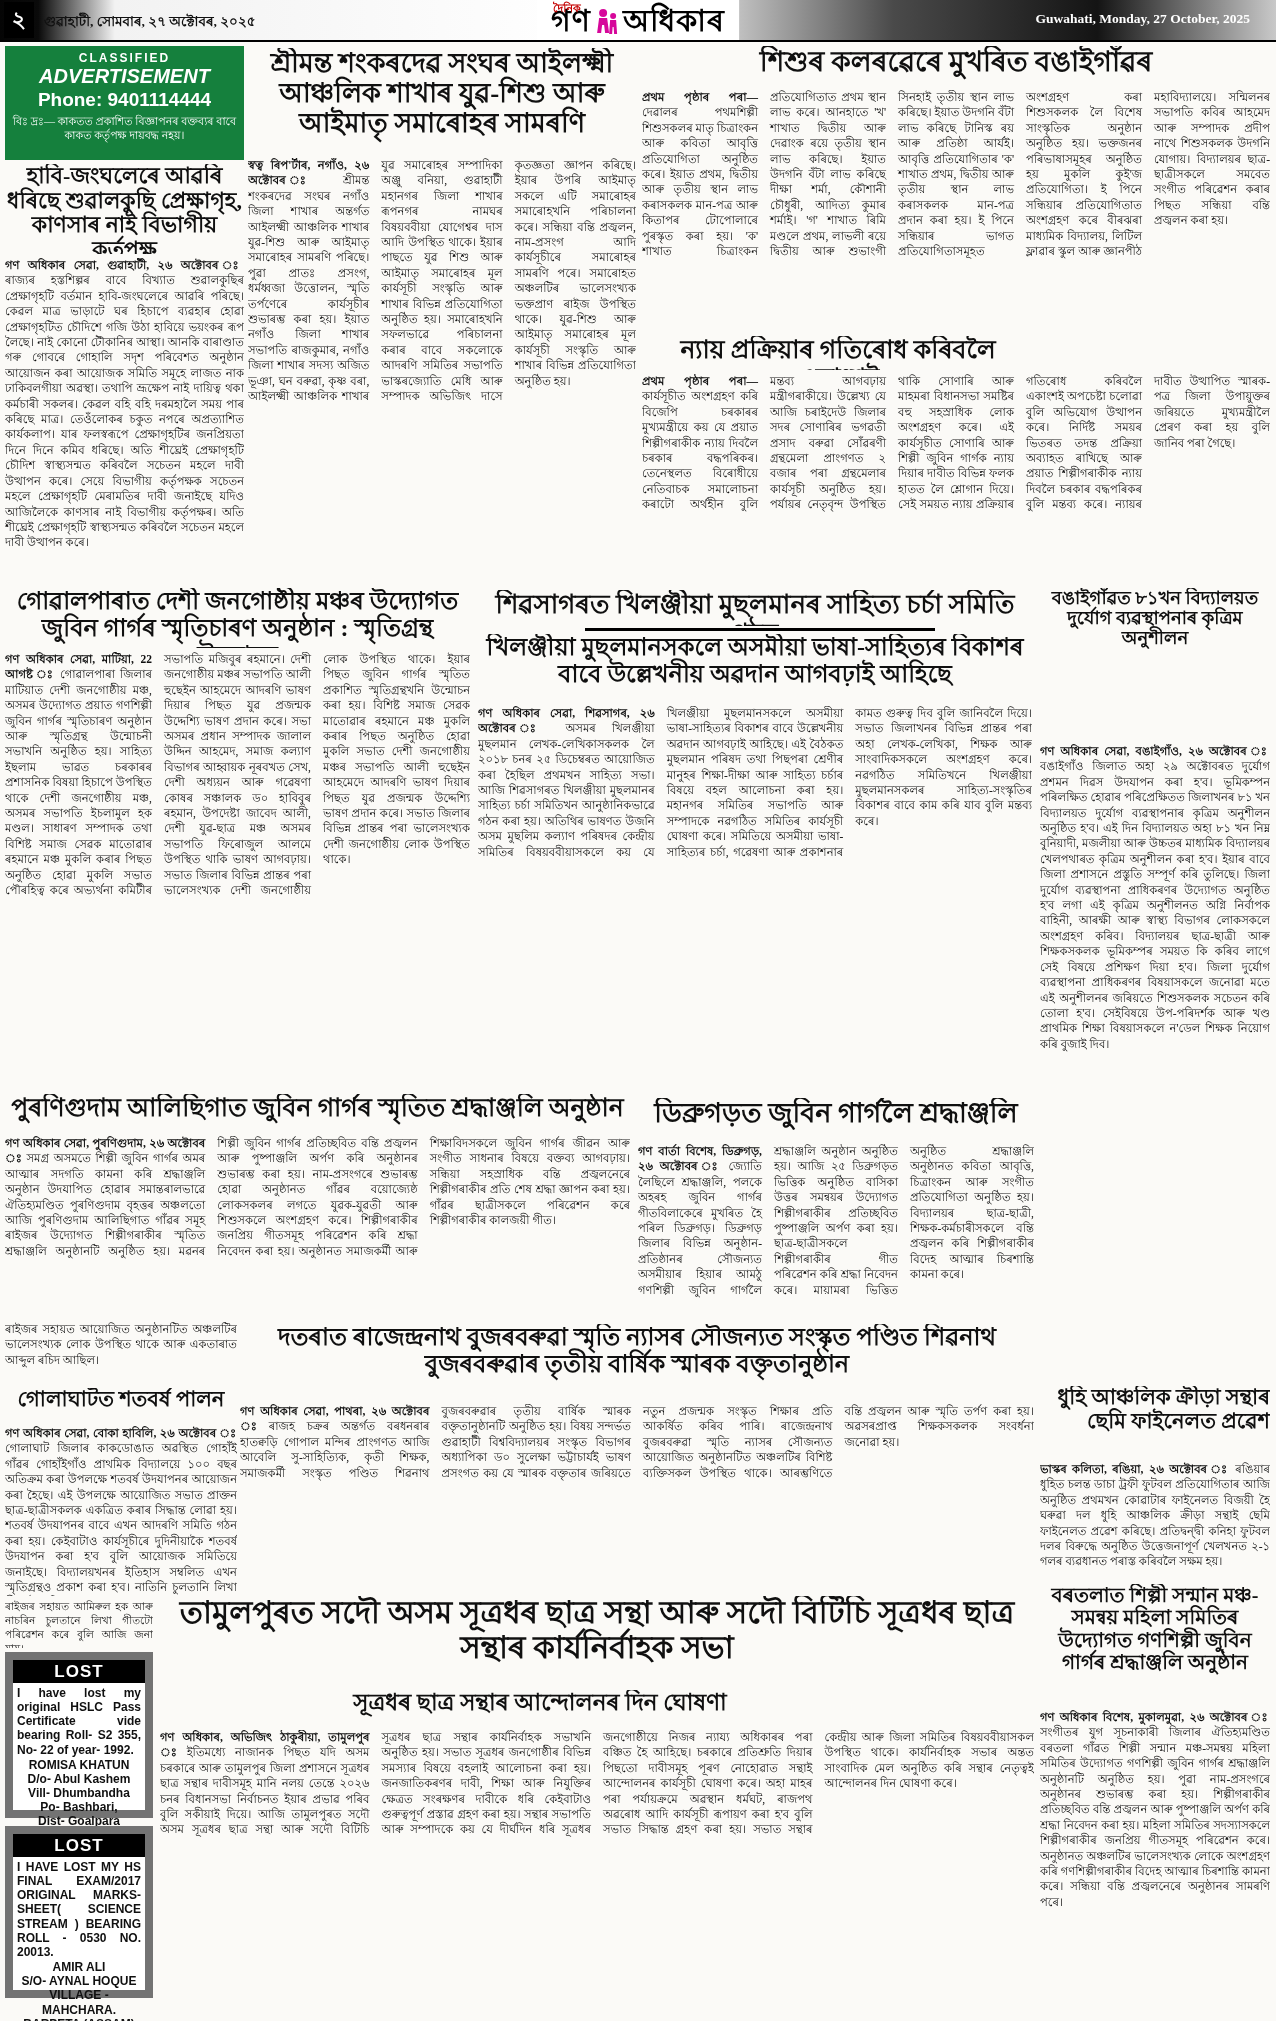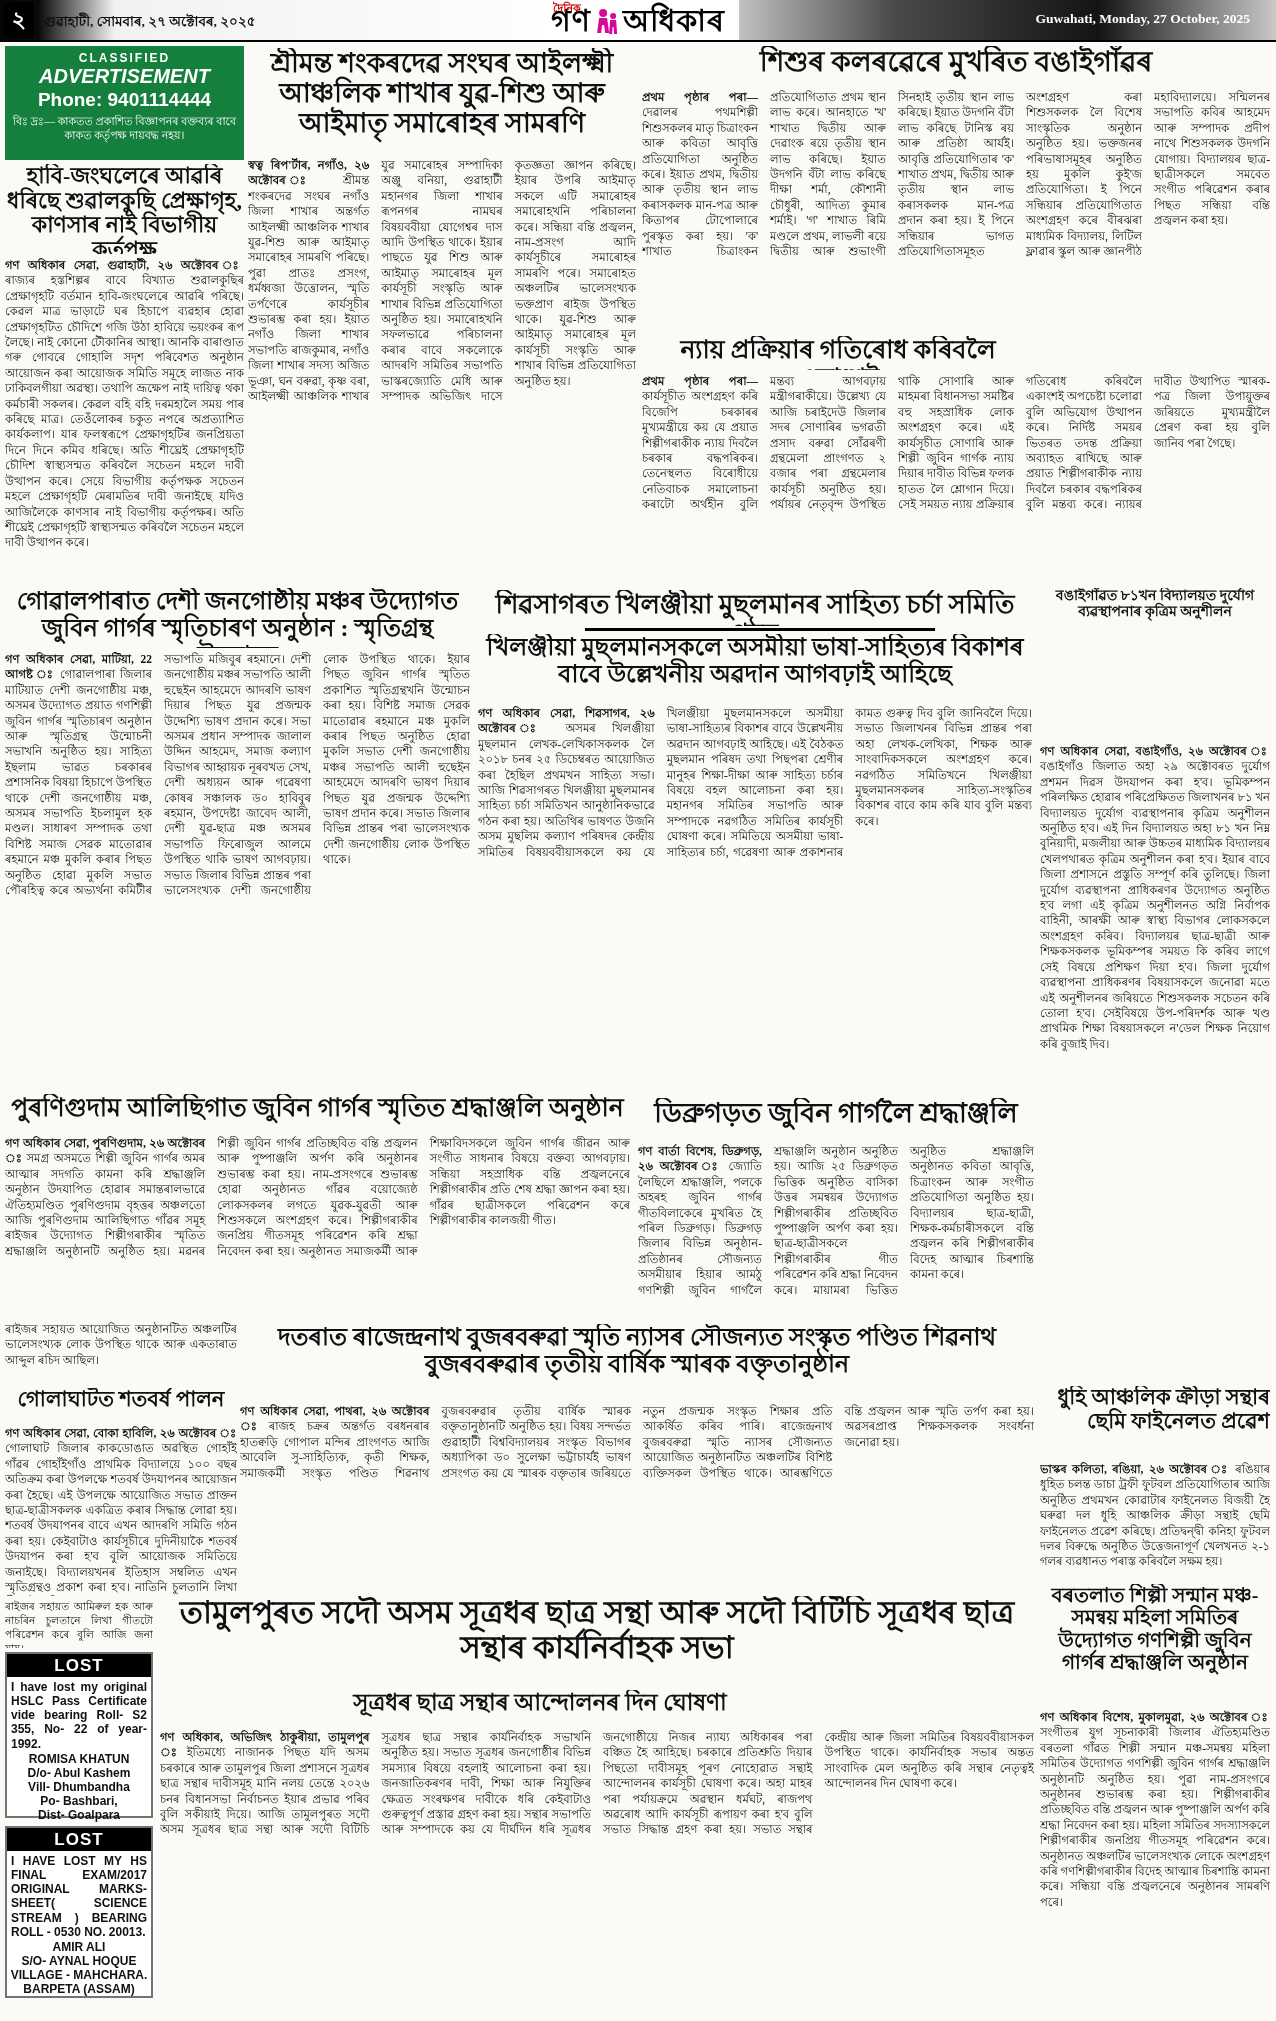--- a/index.html
+++ b/index.html
@@ -27,21 +27,21 @@
   #classified .note{font-size:11px;line-height:1.3;margin-top:3px;font-family:"Liberation Serif",serif;}
   
   .hl{font-weight:bold;text-align:center;line-height:1.12;overflow:hidden;}
   .body-txt{font-size:11.5px;line-height:1.34;text-align:justify;overflow:hidden;}
   .byline{font-weight:bold;}
   .cols3{column-count:3;column-gap:12px;}
   .cols4{column-count:4;column-gap:12px;}
   .cols5{column-count:5;column-gap:12px;}
   .rule{background:#000;}
   
-  .lost{background:#fff;border:2px solid #737373;font-family:"Liberation Sans",sans-serif;}
+  .lost{background:#fff;border:8px solid #737373;font-family:"Liberation Sans",sans-serif;}
   .lost .hd{background:#000;color:#fff;text-align:center;font-size:17px;font-weight:bold;
     line-height:23px;letter-spacing:1px;}
   .lost .bd{font-size:12px;font-weight:bold;line-height:1.18;padding:3px 4px 1px 4px;text-align:justify;}
   .lost .sig{font-size:12px;font-weight:bold;text-align:center;line-height:1.18;}
 </style>
 </head>
 <body>
 
 <div id="page">
 
@@ -105,21 +105,21 @@
   </div>
 
   <div class="abs hl" style="left:478px;top:590px;width:554px;height:36px;font-size:26px;">শিৱসাগৰত খিলঞ্জীয়া মুছলমানৰ সাহিত্য চৰ্চা সমিতি গঠন</div>
   <div class="abs rule" style="left:585px;top:628px;width:350px;height:3px;"></div>
   <div class="abs hl" style="left:478px;top:634px;width:554px;height:68px;font-size:24px;">খিলঞ্জীয়া মুছলমানসকলে অসমীয়া ভাষা-সাহিত্যৰ বিকাশৰ বাবে উল্লেখনীয় অৱদান আগবঢ়াই আহিছে</div>
   <div class="abs body-txt cols3" style="left:478px;top:706px;width:554px;height:382px;">
     <span class="byline">গণ অধিকাৰ সেৱা, শিৱসাগৰ, ২৬ অক্টোবৰ ঃ</span>
     <span>অসমৰ খিলঞ্জীয়া মুছলমান লেখক-লেখিকাসকলক লৈ ২০১৮ চনৰ ২৫ ডিচেম্বৰত আয়োজিত কৰা হৈছিল প্ৰথমখন সাহিত্য সভা। আজি শিৱসাগৰত খিলঞ্জীয়া মুছলমানৰ সাহিত্য চৰ্চা সমিতিখন আনুষ্ঠানিকভাৱে গঠন কৰা হয়। অতিথিৰ ভাষণত উজনি অসম মুছলিম কল্যাণ পৰিষদৰ কেন্দ্ৰীয় সমিতিৰ বিষয়ববীয়াসকলে কয় যে খিলঞ্জীয়া মুছলমানসকলে অসমীয়া ভাষা-সাহিত্যৰ বিকাশৰ বাবে উল্লেখনীয় অৱদান আগবঢ়াই আহিছে। এই বৈঠকত মুছলমান পৰিষদ তথা পিছপৰা শ্ৰেণীৰ মানুহৰ শিক্ষা-দীক্ষা আৰু সাহিত্য চৰ্চাৰ বিষয়ে বহল আলোচনা কৰা হয়। মহানগৰ সমিতিৰ সভাপতি আৰু সম্পাদকে নৱগঠিত সমিতিৰ কাৰ্যসূচী ঘোষণা কৰে। সমিতিয়ে অসমীয়া ভাষা-সাহিত্যৰ চৰ্চা, গৱেষণা আৰু প্ৰকাশনাৰ কামত গুৰুত্ব দিব বুলি জানিবলৈ দিয়ে। সভাত জিলাখনৰ বিভিন্ন প্ৰান্তৰ পৰা অহা লেখক-লেখিকা, শিক্ষক আৰু সাংবাদিকসকলে অংশগ্ৰহণ কৰে। নৱগঠিত সমিতিখনে খিলঞ্জীয়া মুছলমানসকলৰ সাহিত্য-সংস্কৃতিৰ বিকাশৰ বাবে কাম কৰি যাব বুলি মন্তব্য কৰে।</span>
   </div>
 
-  <div class="abs hl" style="left:1040px;top:588px;width:230px;height:152px;font-size:14px;">বঙাইগাঁৱত ৮১খন বিদ্যালয়ত দুৰ্যোগ ব্যৱস্থাপনাৰ কৃত্ৰিম অনুশীলন</div>
+  <div class="abs hl" style="left:1040px;top:588px;width:230px;height:152px;font-size:18px;">বঙাইগাঁৱত ৮১খন বিদ্যালয়ত দুৰ্যোগ ব্যৱস্থাপনাৰ কৃত্ৰিম অনুশীলন</div>
   <div class="abs body-txt" style="left:1040px;top:744px;width:230px;height:638px;">
     <span class="byline">গণ অধিকাৰ সেৱা, বঙাইগাঁও, ২৬ অক্টোবৰ ঃ</span>
     <span>বঙাইগাঁও জিলাত অহা ২৯ অক্টোবৰত দুৰ্যোগ প্ৰশমন দিৱস উদযাপন কৰা হ'ব। ভূমিকম্পন পৰিলক্ষিত হোৱাৰ পৰিপ্ৰেক্ষিতত জিলাখনৰ ৮১ খন বিদ্যালয়ত দুৰ্যোগ ব্যৱস্থাপনাৰ কৃত্ৰিম অনুশীলন অনুষ্ঠিত হ'ব। এই দিন বিদ্যালয়ত অহা ৮১ খন নিম্ন বুনিয়াদী, মজলীয়া আৰু উচ্চতৰ মাধ্যমিক বিদ্যালয়ৰ খেলপথাৰত কৃত্ৰিম অনুশীলন কৰা হ'ব। ইয়াৰ বাবে জিলা প্ৰশাসনে প্ৰস্তুতি সম্পূৰ্ণ কৰি তুলিছে। জিলা দুৰ্যোগ ব্যৱস্থাপনা প্ৰাধিকৰণৰ উদ্যোগত অনুষ্ঠিত হ'ব লগা এই কৃত্ৰিম অনুশীলনত অগ্নি নিৰ্বাপক বাহিনী, আৰক্ষী আৰু স্বাস্থ্য বিভাগৰ লোকসকলে অংশগ্ৰহণ কৰিব। বিদ্যালয়ৰ ছাত্ৰ-ছাত্ৰী আৰু শিক্ষকসকলক ভূমিকম্পৰ সময়ত কি কৰিব লাগে সেই বিষয়ে প্ৰশিক্ষণ দিয়া হ'ব। জিলা দুৰ্যোগ ব্যৱস্থাপনা প্ৰাধিকৰণৰ বিষয়াসকলে জনোৱা মতে এই অনুশীলনৰ জৰিয়তে শিশুসকলক সচেতন কৰি তোলা হ'ব। সেইবিষয়ে উপ-পৰিদৰ্শক আৰু খণ্ড প্ৰাথমিক শিক্ষা বিষয়াসকলে ন'ডেল শিক্ষক নিয়োগ কৰি বুজাই দিব।</span>
   </div>
 
   <div class="abs hl" style="left:5px;top:1094px;width:625px;height:38px;font-size:25px;">পুৰণিগুদাম আলিছিগাত জুবিন গাৰ্গৰ স্মৃতিত শ্ৰদ্ধাঞ্জলি অনুষ্ঠান</div>
   <div class="abs body-txt cols3" style="left:5px;top:1136px;width:625px;height:182px;">
     <span class="byline">গণ অধিকাৰ সেৱা, পুৰণিগুদাম, ২৬ অক্টোবৰ ঃ</span>
     <span>সমগ্ৰ অসমতে শিল্পী জুবিন গাৰ্গৰ অমৰ আত্মাৰ সদগতি কামনা কৰি শ্ৰদ্ধাঞ্জলি অনুষ্ঠান উদযাপিত হোৱাৰ সমান্তৰালভাৱে ঐতিহ্যমণ্ডিত পুৰণিগুদাম বৃহত্তৰ অঞ্চলতো আজি পুৰণিগুদাম আলিছিগাত গাঁৱৰ সমূহ ৰাইজৰ উদ্যোগত শিল্পীগৰাকীৰ স্মৃতিত শ্ৰদ্ধাঞ্জলি অনুষ্ঠানটি অনুষ্ঠিত হয়। মৱনৰ শিল্পী জুবিন গাৰ্গৰ প্ৰতিচ্ছবিত বন্তি প্ৰজ্বলন আৰু পুষ্পাঞ্জলি অৰ্পণ কৰি অনুষ্ঠানৰ শুভাৰম্ভ কৰা হয়। নাম-প্ৰসংগৰে শুভাৰম্ভ হোৱা অনুষ্ঠানত গাঁৱৰ বয়োজ্যেষ্ঠ লোকসকলৰ লগতে যুৱক-যুৱতী আৰু শিশুসকলে অংশগ্ৰহণ কৰে। শিল্পীগৰাকীৰ জনপ্ৰিয় গীতসমূহ পৰিৱেশন কৰি শ্ৰদ্ধা নিবেদন কৰা হয়। অনুষ্ঠানত সমাজকৰ্মী আৰু শিক্ষাবিদসকলে জুবিন গাৰ্গৰ জীৱন আৰু সংগীত সাধনাৰ বিষয়ে বক্তব্য আগবঢ়ায়। সন্ধিয়া সহস্ৰাধিক বন্তি প্ৰজ্বলনেৰে শিল্পীগৰাকীৰ প্ৰতি শেষ শ্ৰদ্ধা জ্ঞাপন কৰা হয়। গাঁৱৰ ছাত্ৰীসকলে পৰিৱেশন কৰে শিল্পীগৰাকীৰ কালজয়ী গীত।</span>
   </div>

